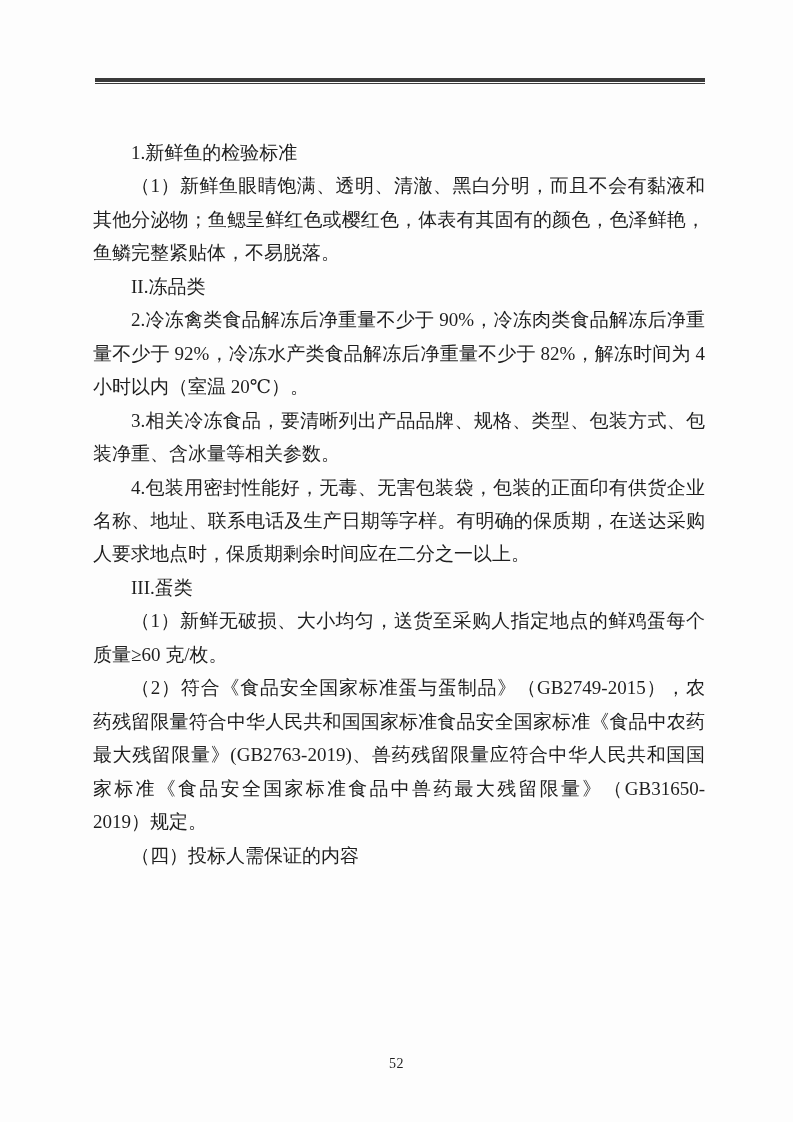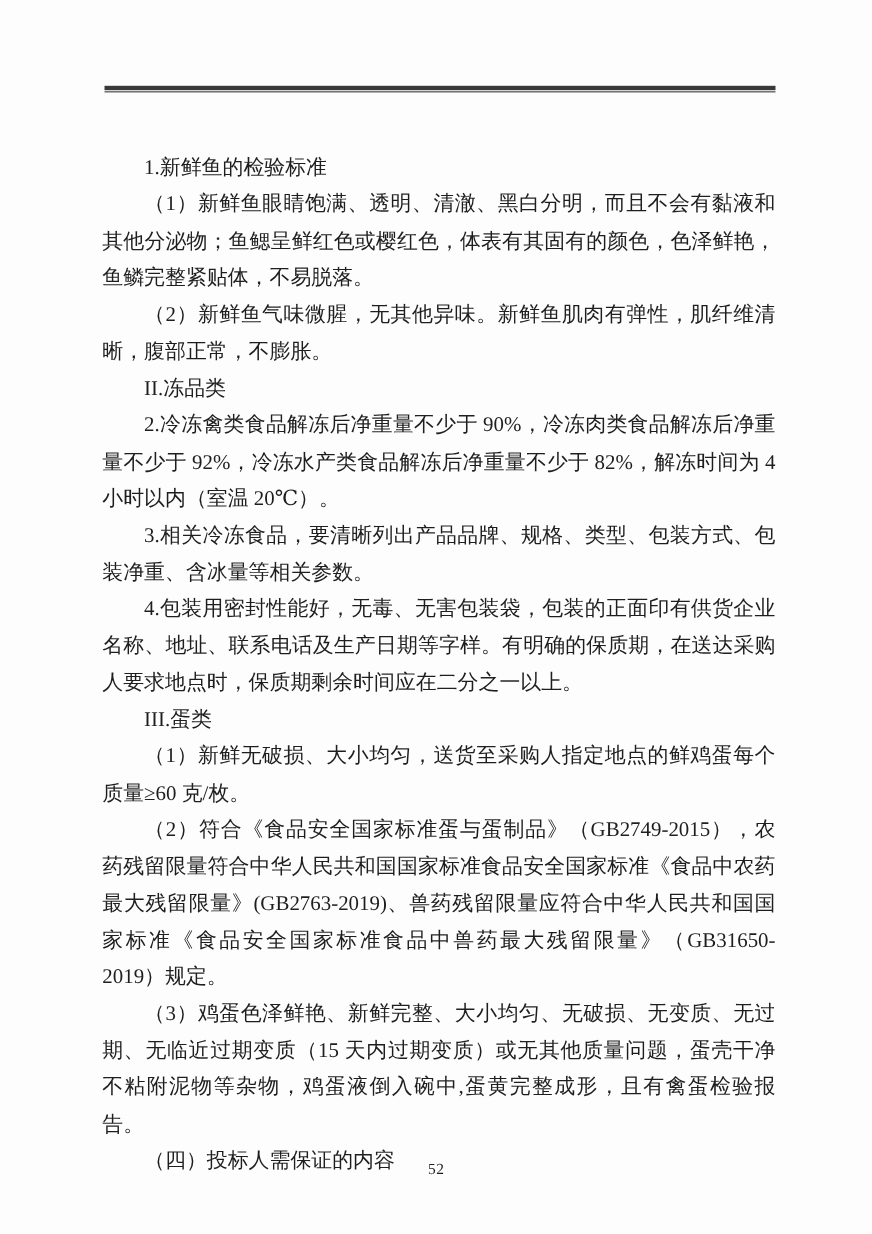--- a/index.html
+++ b/index.html
@@ -69,29 +69,27 @@
 <div class="page">
 
   <div class="header-rule">
     <div class="rule-thick"></div>
     <div class="rule-thin"></div>
   </div>
 
   <main class="content">
       <p class="para body">1.新鲜鱼的检验标准</p>
       <p class="para body">（1）新鲜鱼眼睛饱满、透明、清澈、黑白分明，而且不会有黏液和其他分泌物；鱼鳃呈鲜红色或樱红色，体表有其固有的颜色，色泽鲜艳，鱼鳞完整紧贴体，不易脱落。</p>
-      <p class="para body">（2）新鲜鱼气味微腥，无其他异味。新鲜鱼肌肉有弹性，肌纤维清晰，腹部正常，不膨胀。</p>
       <p class="para body">II.冻品类</p>
       <p class="para body">2.冷冻禽类食品解冻后净重量不少于 90%，冷冻肉类食品解冻后净重量不少于 92%，冷冻水产类食品解冻后净重量不少于 82%，解冻时间为 4 小时以内（室温 20℃）。</p>
       <p class="para body">3.相关冷冻食品，要清晰列出产品品牌、规格、类型、包装方式、包装净重、含冰量等相关参数。</p>
       <p class="para body">4.包装用密封性能好，无毒、无害包装袋，包装的正面印有供货企业名称、地址、联系电话及生产日期等字样。有明确的保质期，在送达采购人要求地点时，保质期剩余时间应在二分之一以上。</p>
       <p class="para body">III.蛋类</p>
       <p class="para body">（1）新鲜无破损、大小均匀，送货至采购人指定地点的鲜鸡蛋每个质量≥60 克/枚。</p>
       <p class="para body">（2）符合《食品安全国家标准蛋与蛋制品》（GB2749-2015），农药残留限量符合中华人民共和国国家标准食品安全国家标准《食品中农药最大残留限量》(GB2763-2019)、兽药残留限量应符合中华人民共和国国家标准《食品安全国家标准食品中兽药最大残留限量》（GB31650-2019）规定。</p>
-      <p class="para body">（3）鸡蛋色泽鲜艳、新鲜完整、大小均匀、无破损、无变质、无过期、无临近过期变质（15 天内过期变质）或无其他质量问题，蛋壳干净不粘附泥物等杂物，鸡蛋液倒入碗中,蛋黄完整成形，且有禽蛋检验报告。</p>
       <p class="para heading-bold">（四）投标人需保证的内容</p>
     </main>
 
   <footer class="page-footer">
     <span class="page-number">52</span>
   </footer>
 
 </div>
 
 </body></html>

